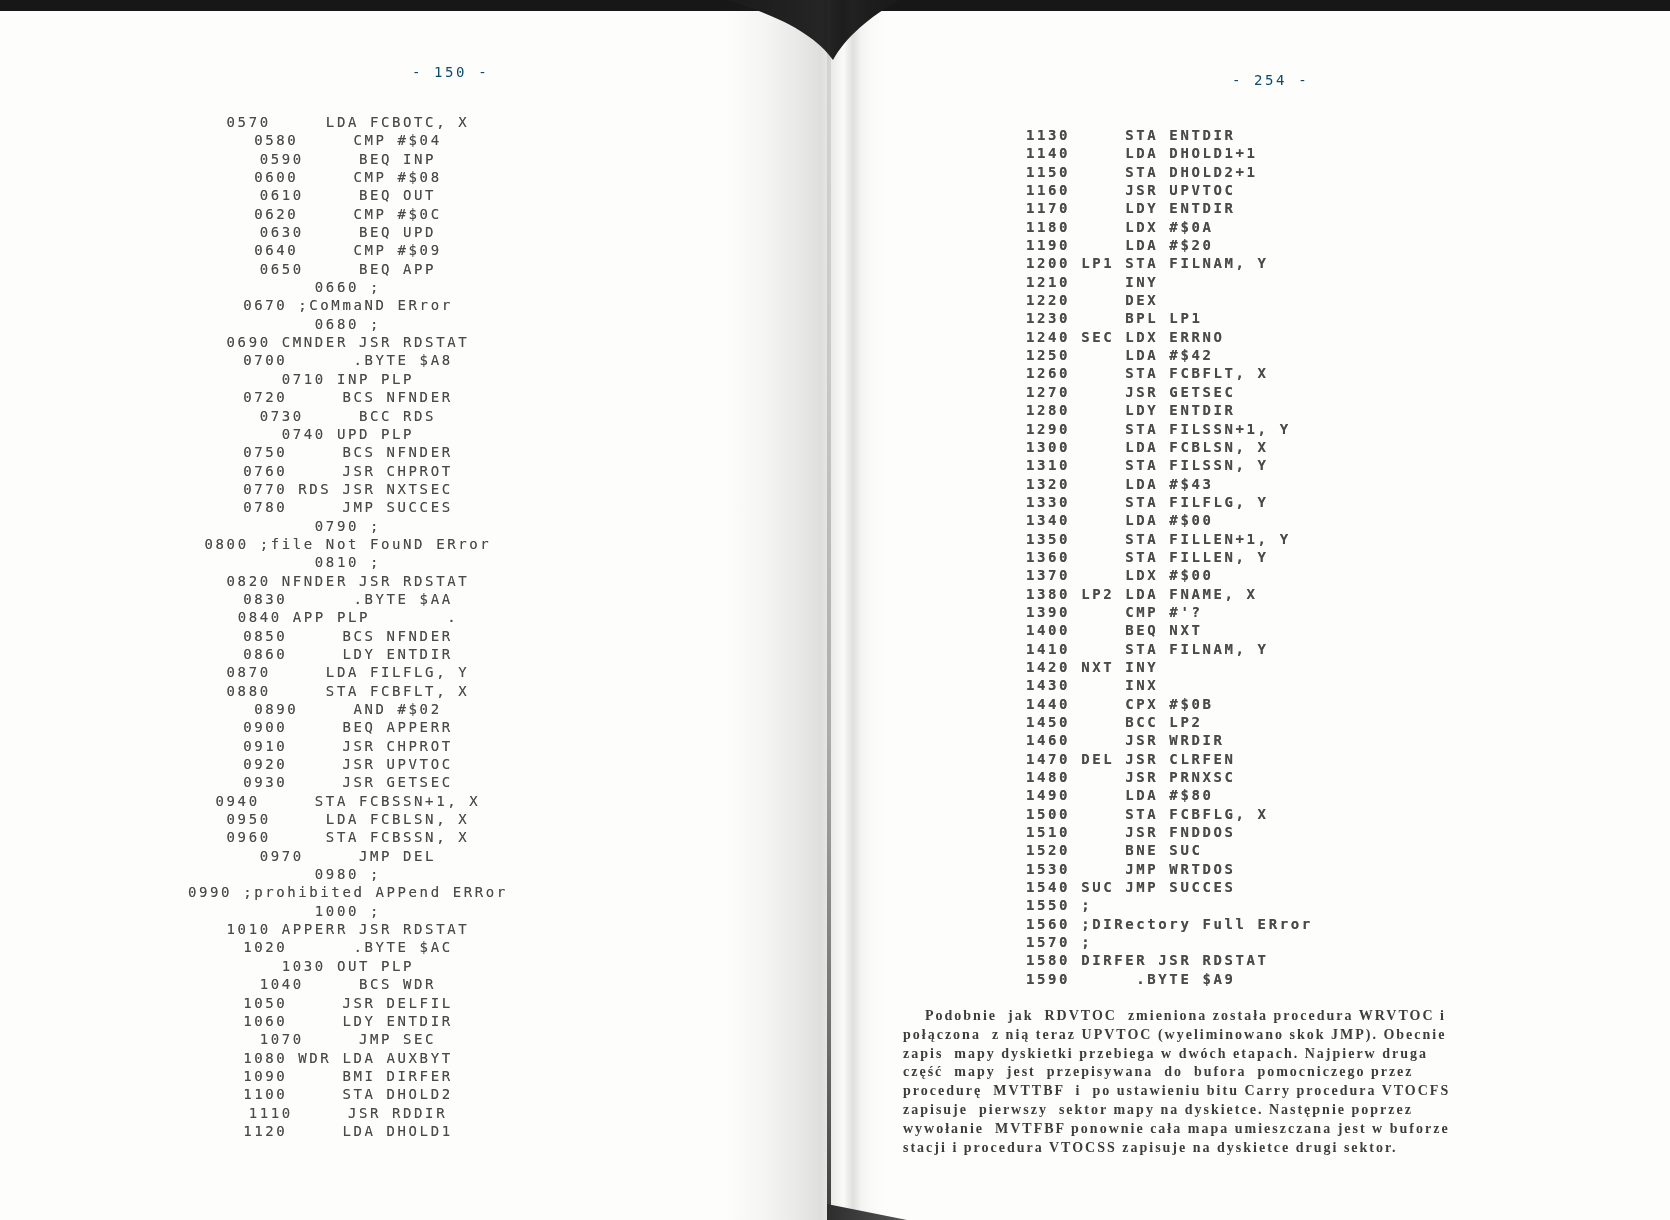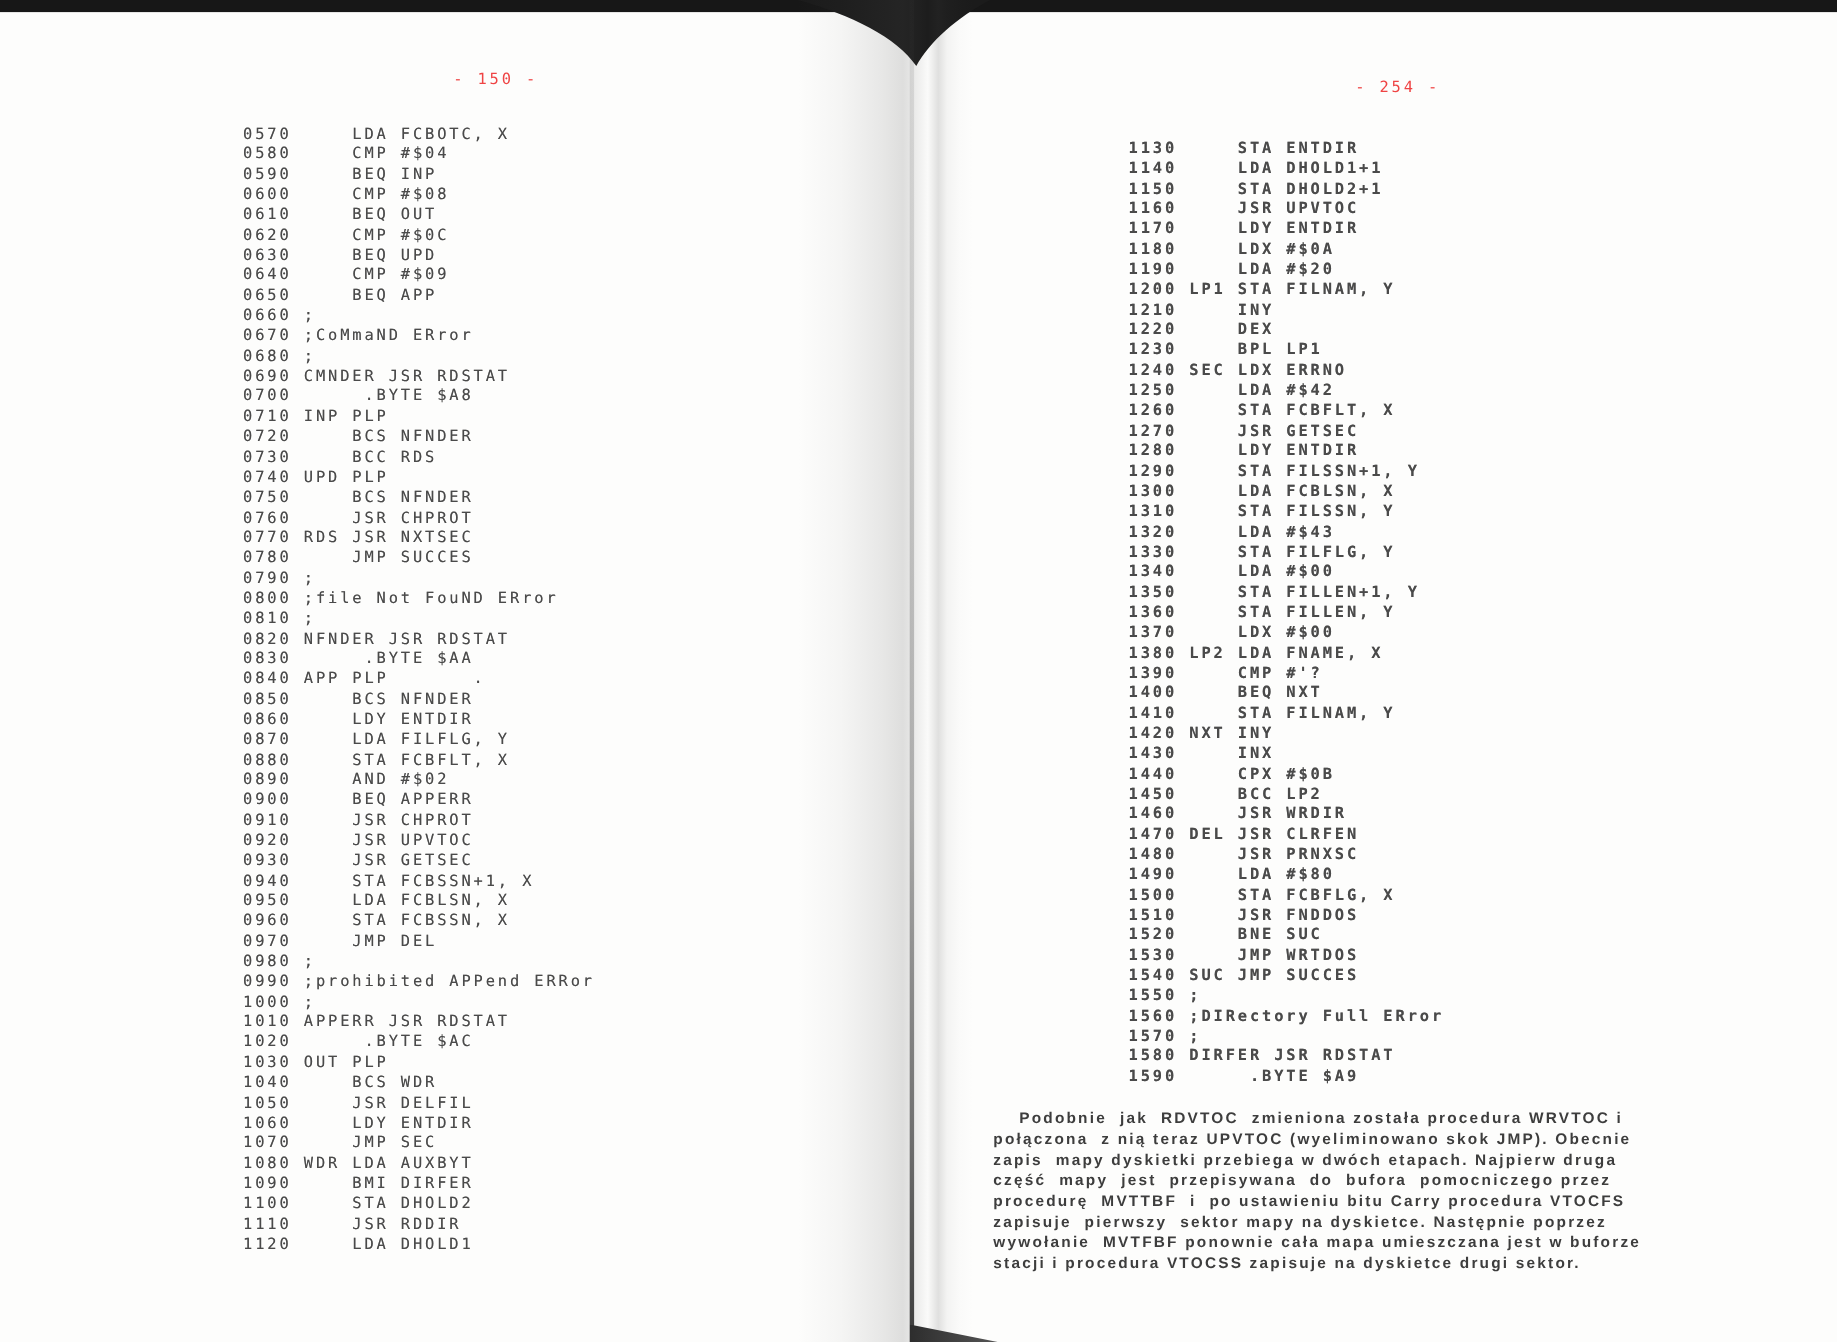--- a/index.html
+++ b/index.html
@@ -59,38 +59,38 @@
     left: 827px; bottom: 0;
     width: 80px; height: 16px;
     background: linear-gradient(90deg, #2d2d2d, #555555);
     clip-path: polygon(0 0, 0 100%, 100% 100%);
   }
   
   .page-header {
     position: absolute;
     font-size: 14px;
     letter-spacing: 2.6px;
-    color: #ef4444;
+    color: #0c4a6e;
     white-space: pre;
   }
   pre.code {
     position: absolute;
     margin: 0;
     font-family: "DejaVu Sans Mono", "Liberation Mono", monospace;
     font-size: 14px;
     line-height: 18.35px;
     letter-spacing: 2.6px;
     color: #4a4a4a;
     white-space: pre;
     text-shadow: 0 0 0.6px rgba(74,74,74,0.55);
   }
   pre.paragraph {
     position: absolute;
     margin: 0;
-    font-family: Liberation Sans, sans-serif;
+    font-family: Liberation Serif, serif;
     font-size: 14px;
     font-weight: bold;
     line-height: 18.8px;
     letter-spacing: 2.0px;
     color: #3d3d3d;
     white-space: pre;
   }
 </style>
 </head>
 <body>
@@ -102,21 +102,21 @@
     <svg width="220" height="70" viewBox="0 0 220 70">
       <path d="M 25 0 C 75 14 115 34 133 60 C 145 38 170 16 200 0 Z" fill="#1b1b1b"></path>
     </svg>
   </div>
   <div class="gutter-shadow"></div>
   <div class="gutter-seam"></div>
   <div class="gutter-wedge"></div>
 
   <div>
     <div class="page-header" style="left:412px; top:64px;">- 150 -</div>
-    <pre class="code" style="left:221px; top:113px;">0570     LDA FCBOTC, X
+    <pre class="code" style="left:188px; top:113px;text-align:center;">0570     LDA FCBOTC, X
 0580     CMP #$04
 0590     BEQ INP
 0600     CMP #$08
 0610     BEQ OUT
 0620     CMP #$0C
 0630     BEQ UPD
 0640     CMP #$09
 0650     BEQ APP
 0660 ;
 0670 ;CoMmaND ERror

